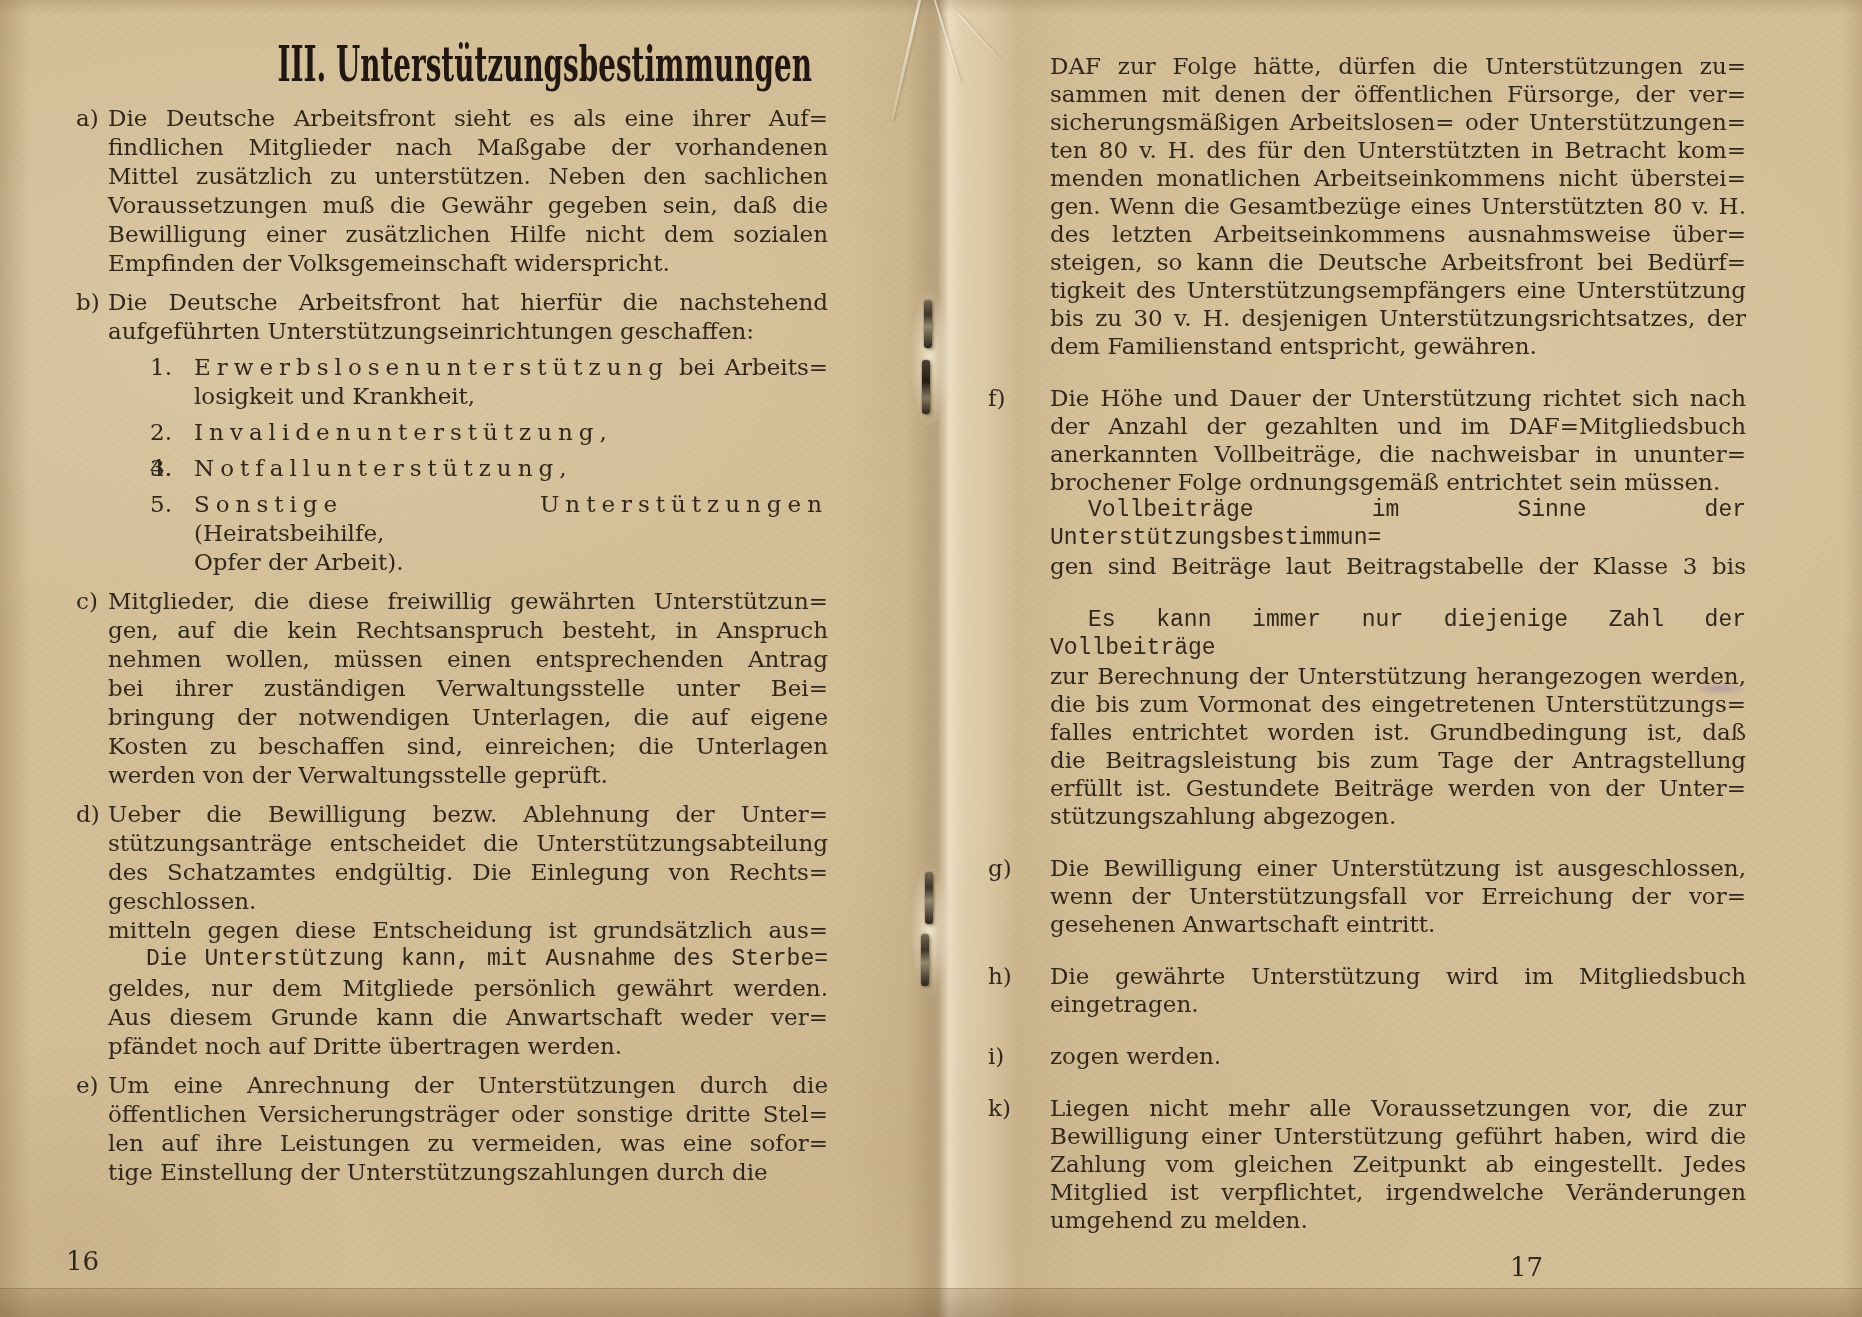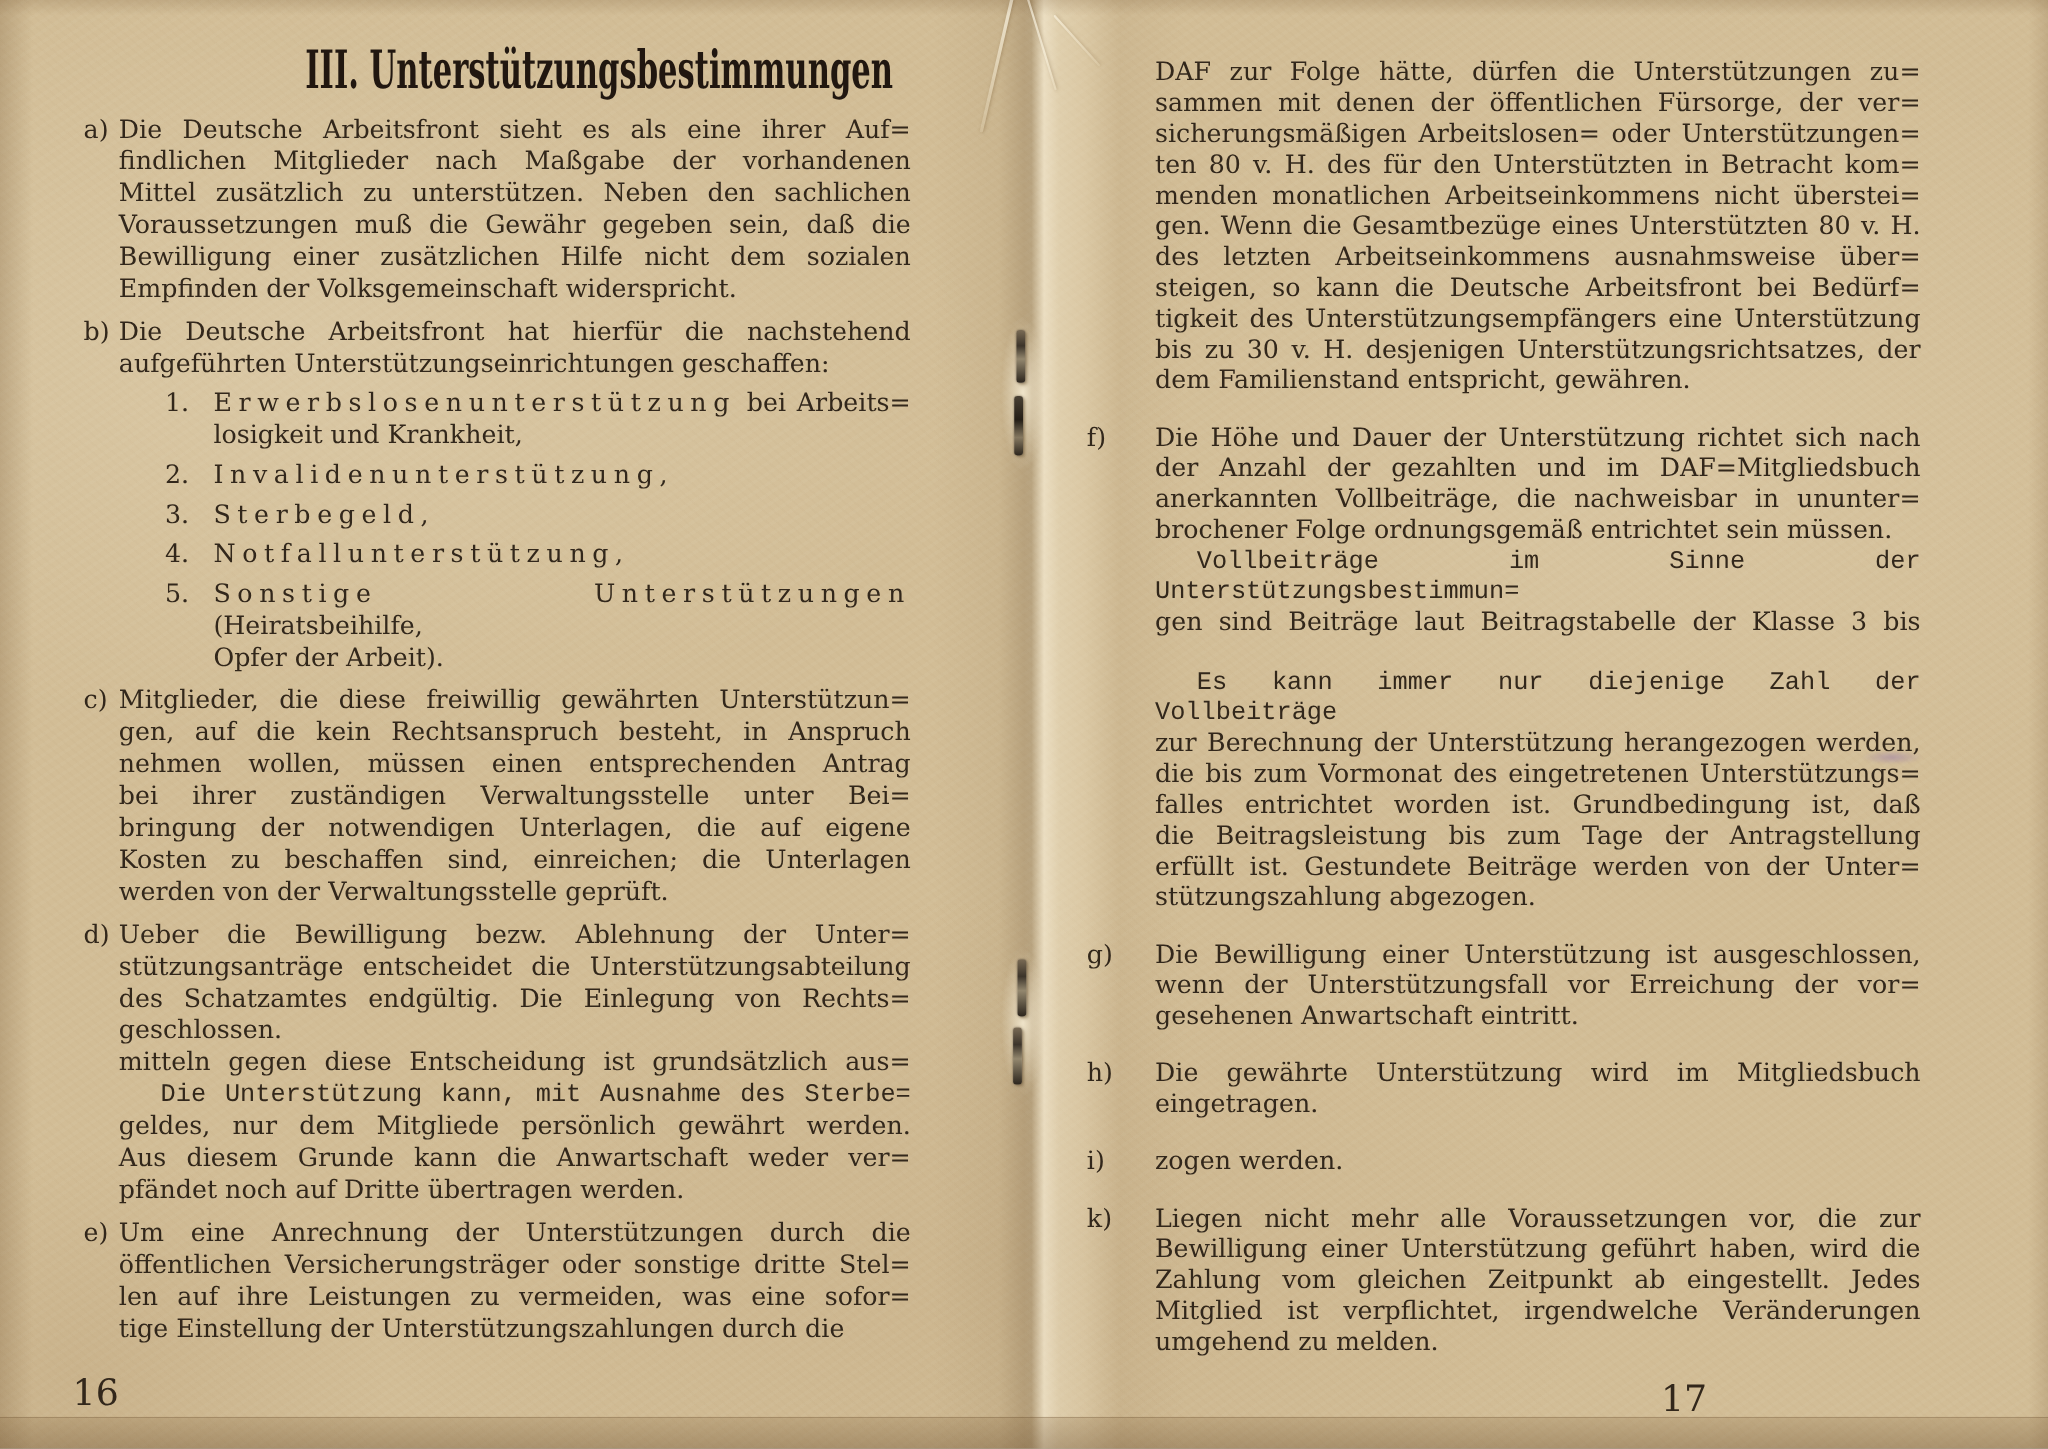--- a/index.html
+++ b/index.html
@@ -82,21 +82,21 @@
   .Rcol .para{margin-top:24px;padding-left:62px;}
   .Rcol .cont{margin-top:0;padding-left:62px;}
   .Rcol .contgap{margin-top:26px;padding-left:62px;}
   .Rcol .cont0{margin-top:0;padding-left:62px;}
   .block > .label{position:absolute;left:0;top:0;}
   .line{text-align:justify;text-align-last:justify;}
   .line.last{text-align-last:left;}
   .line.fi{text-indent:38px;font-family:Liberation Mono, monospace;}
   .sp{letter-spacing:6px;}
   
-  .pagenum{position:absolute;font-size:33px;color:var(--ink,#32271b);}
+  .pagenum{position:absolute;font-size:26px;color:var(--ink,#32271b);}
   .pn-left{left:66px;top:1246px;}
   .pn-right{left:1510px;top:1252px;}
 </style>
 </head>
 <body>
 
 <div class="scan">
   <div class="fold"></div>
   <div class="crease c1"></div>
   <div class="crease c2"></div>
@@ -136,21 +136,20 @@
         <span class="label">1.</span>
         <div class="line"><span class="sp">Erwerbslosenunterstützung</span><span> bei Arbeits=</span></div>
         <div class="line last"><span>losigkeit und Krankheit,</span></div>
       </div>
       <div class="block list">
         <span class="label">2.</span>
         <div class="line last"><span class="sp">Invalidenunterstützung,</span></div>
       </div>
       <div class="block list">
         <span class="label">3.</span>
-        <div class="line last"><span class="sp">Sterbegeld,</span></div>
       </div>
       <div class="block list">
         <span class="label">4.</span>
         <div class="line last"><span class="sp">Notfallunterstützung,</span></div>
       </div>
       <div class="block list">
         <span class="label">5.</span>
         <div class="line"><span class="sp">Sonstige Unterstützungen</span><span> (Heiratsbeihilfe,</span></div>
         <div class="line last"><span>Opfer der Arbeit).</span></div>
       </div>

